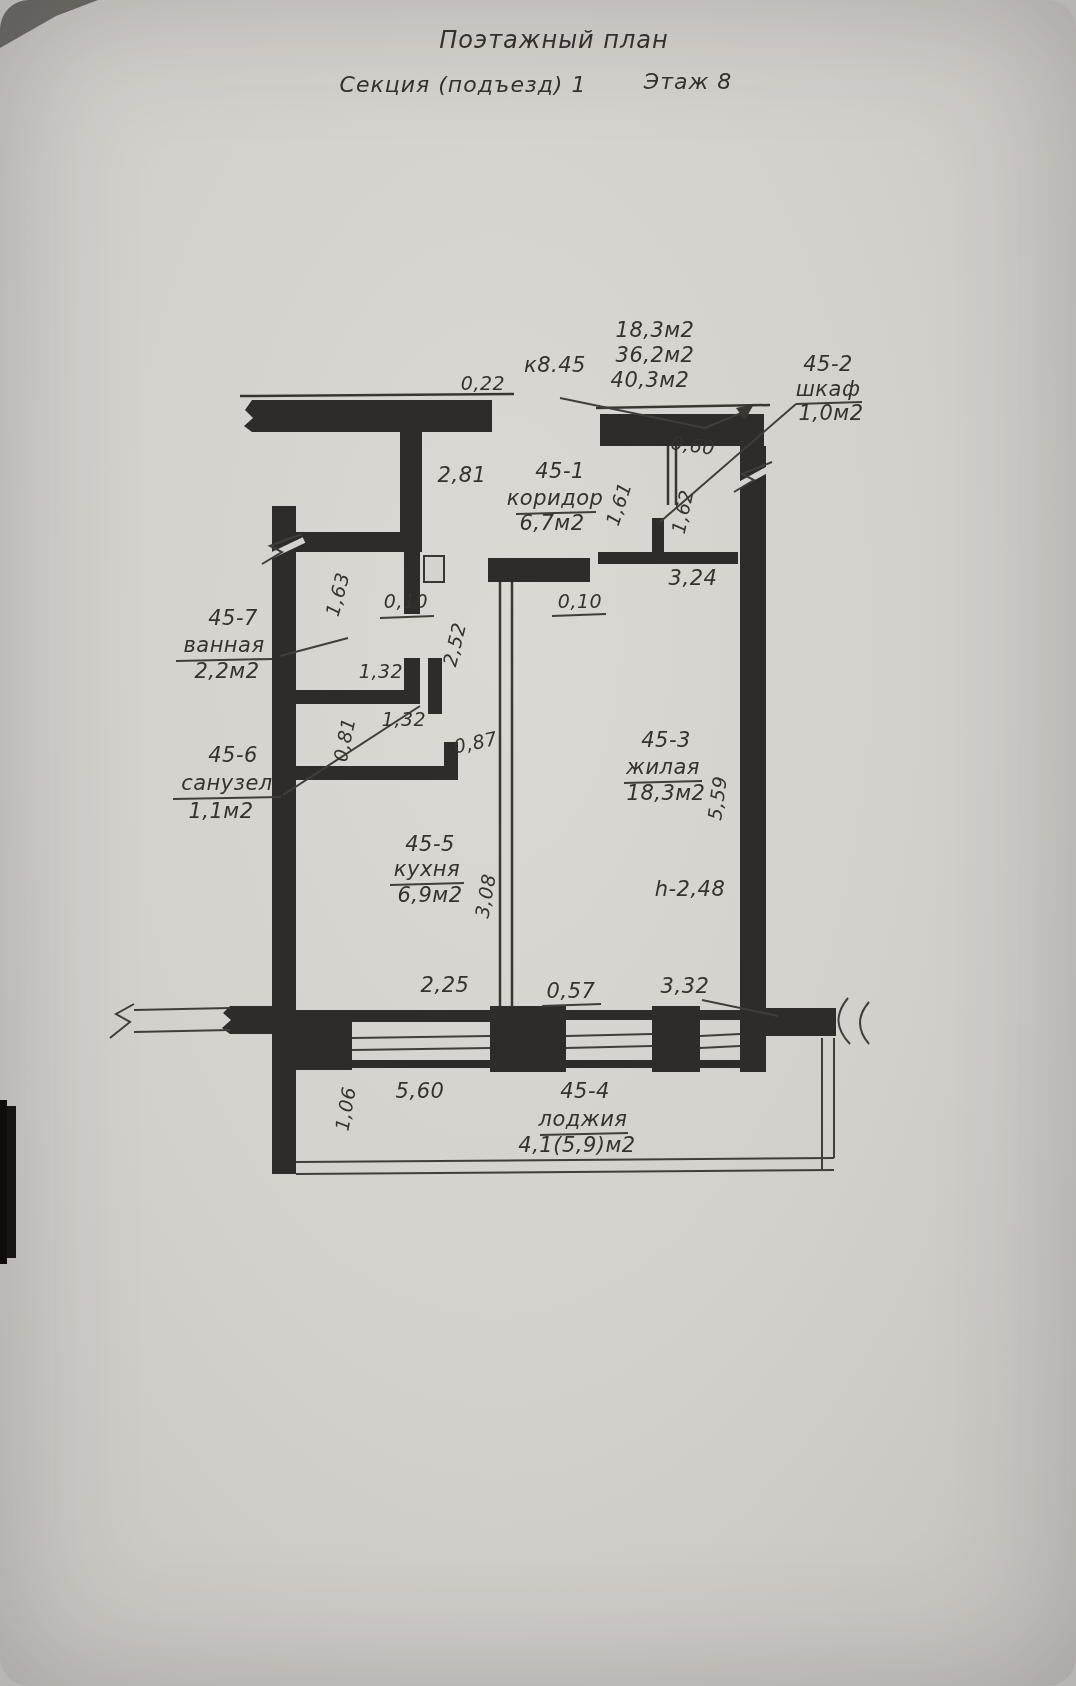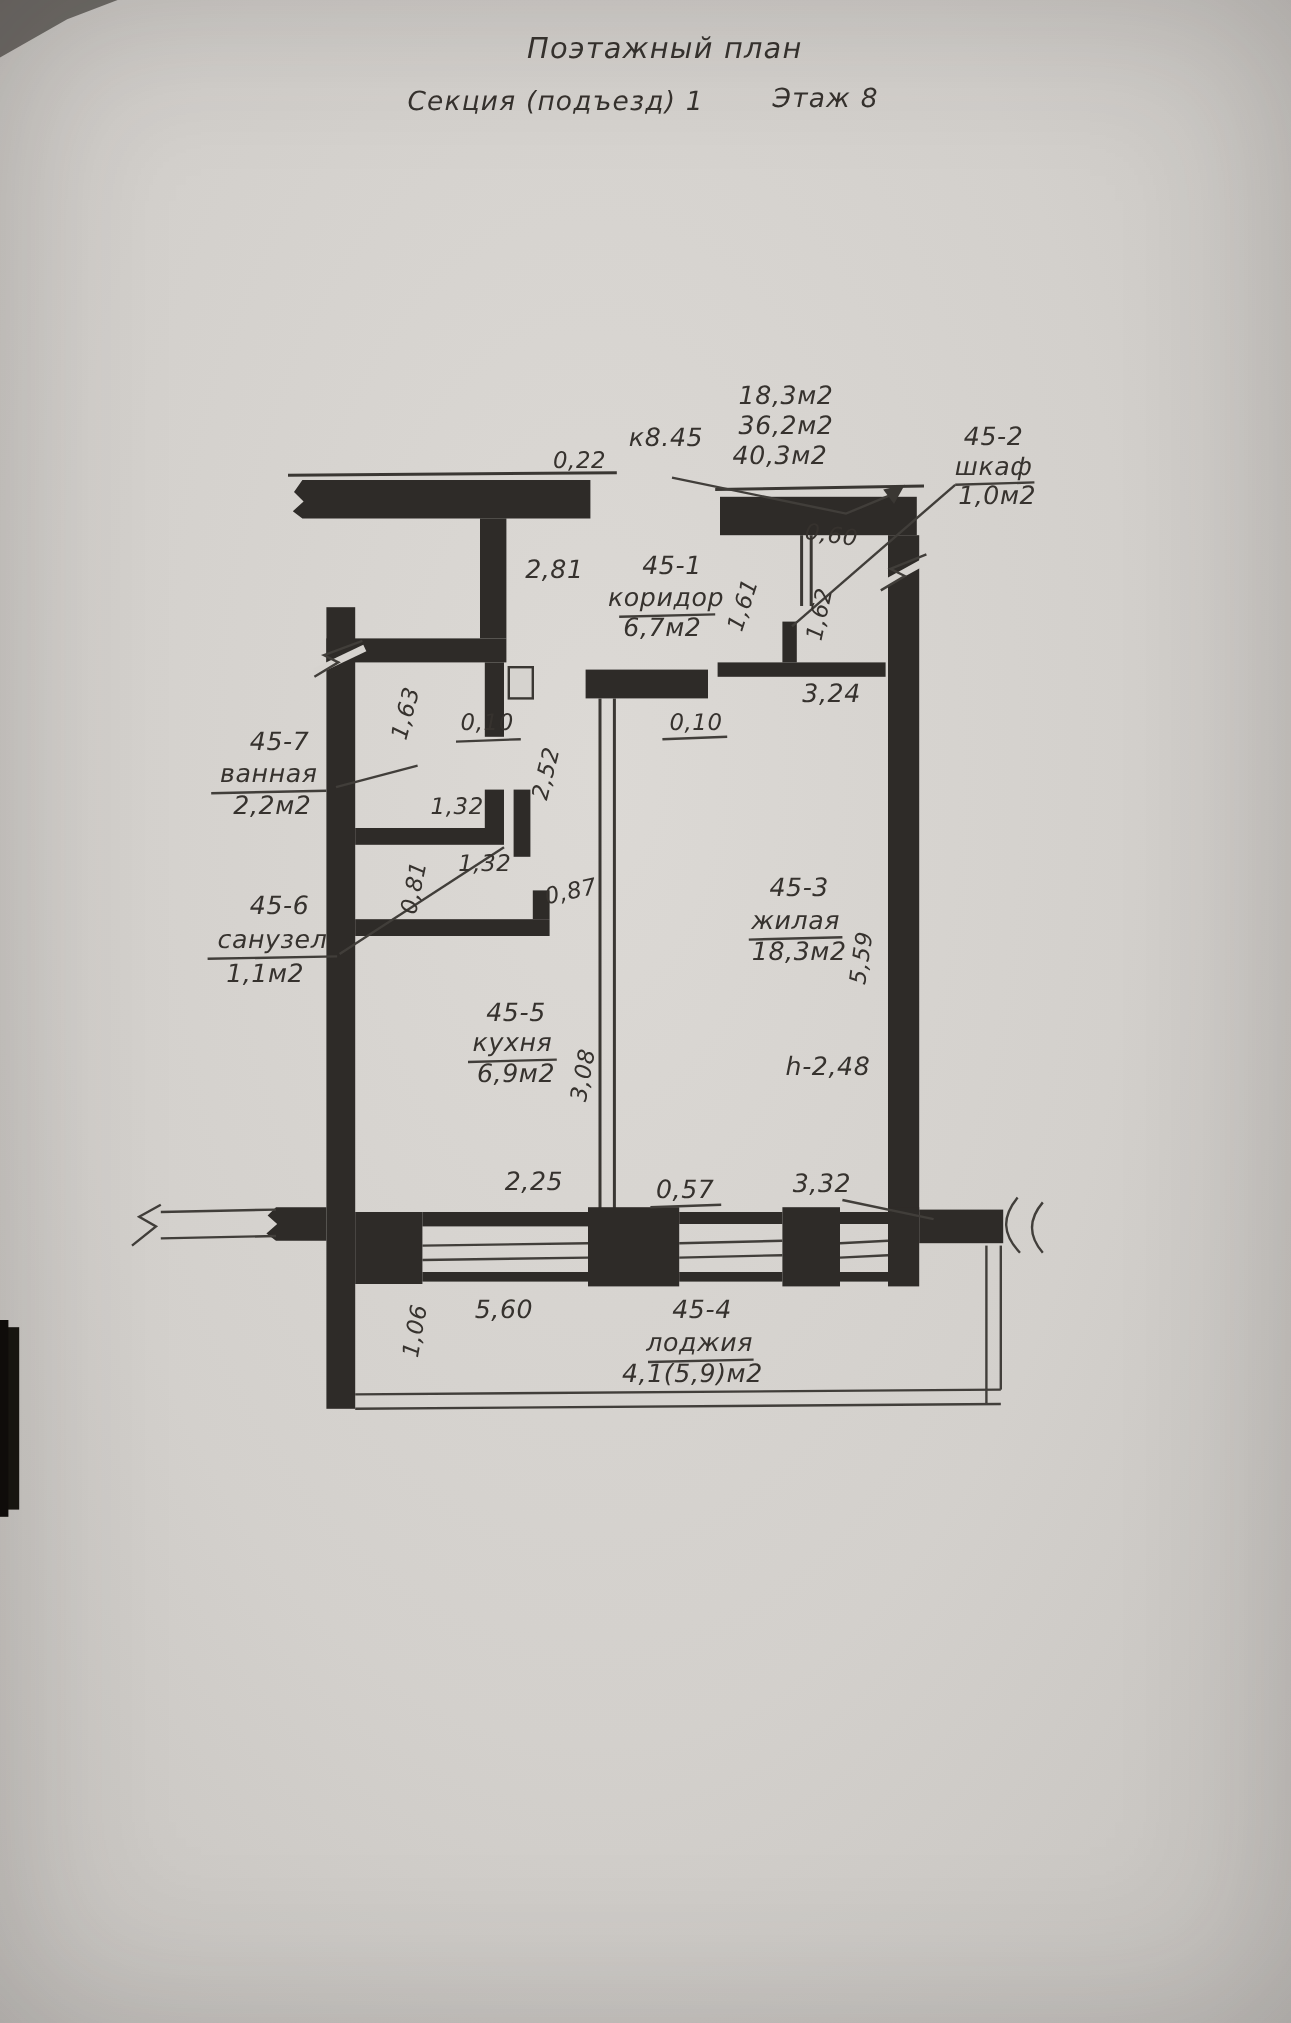--- a/index.html
+++ b/index.html
@@ -2,20 +2,21 @@
 <html><head>
 <meta charset="utf-8">
 <style>
   html,body{margin:0;padding:0;background:#b8b6b3;}
   #photo{
     position:relative;
     width:1076px;height:1686px;
     overflow:hidden;
     background: radial-gradient(ellipse at 46% 38%, #dcd9d5 0%, #d3d0cc 55%, #c5c2be 100%);
     font-family:"DejaVu Sans", sans-serif;
+    border-radius:29px;
   }
   #photo::after{
     content:"";position:absolute;inset:0;pointer-events:none;
     box-shadow: inset 0 0 140px rgba(40,38,35,.22);
   }
   svg{position:absolute;left:0;top:0;}
   .ink{fill:#2e2b28;}
   .tln{stroke:#3a3733;stroke-width:2.5;fill:none;}
   .tln1{stroke:#413e3a;stroke-width:2;fill:none;}
   .lbl{fill:#36322e;font-style:italic;letter-spacing:.5px;}

